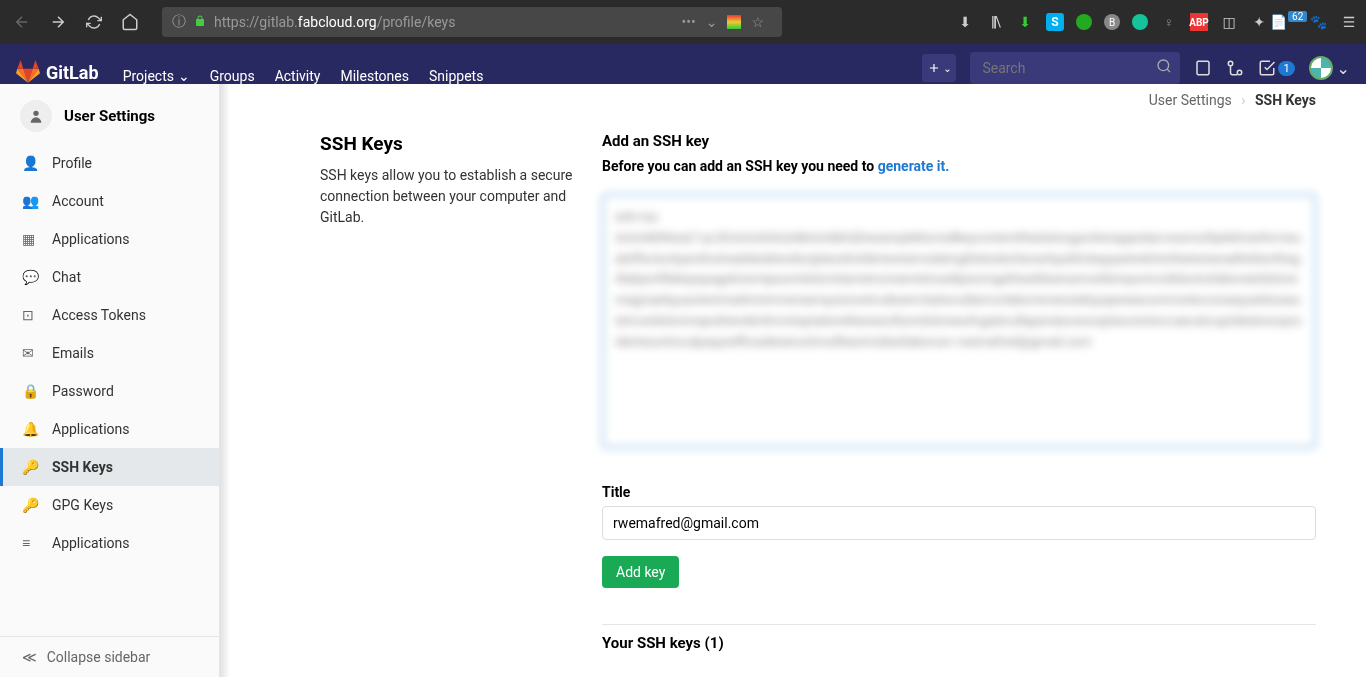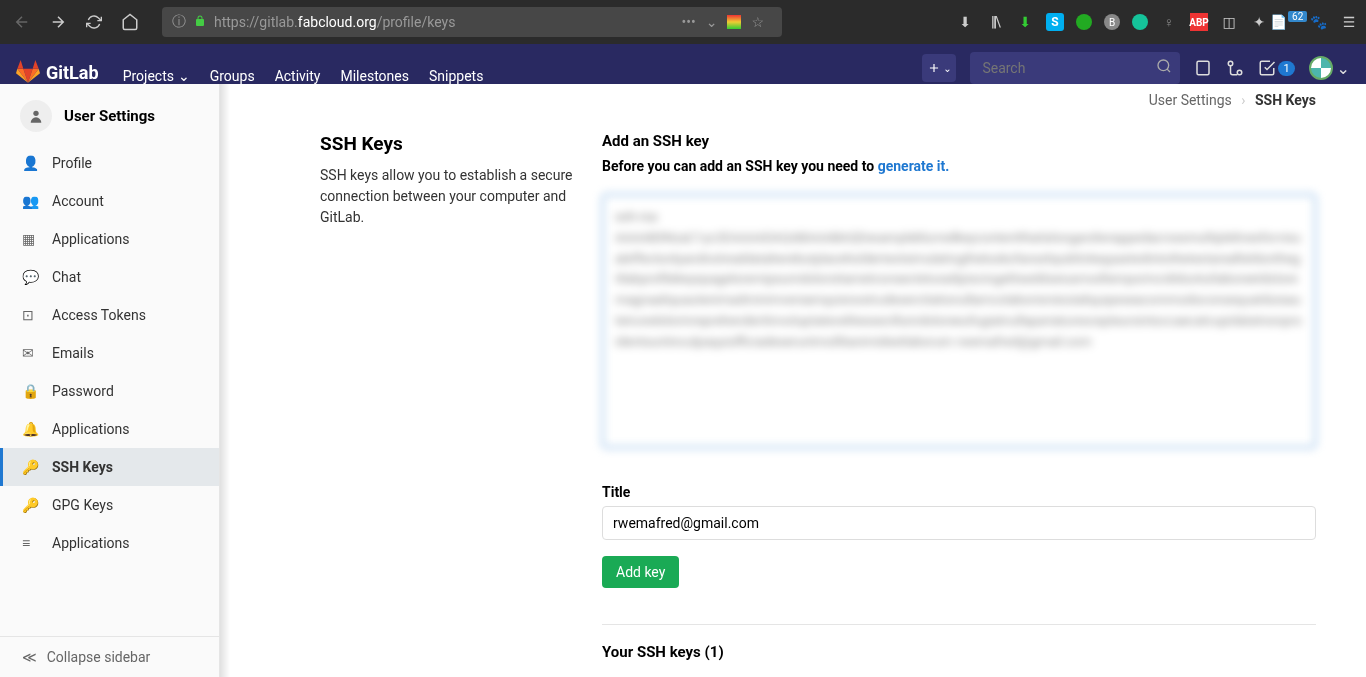--- a/index.html
+++ b/index.html
@@ -54,21 +54,21 @@
 .right-col { flex: 1; }
 .section-title { font-size: 19px; font-weight: bold; margin-bottom: 10px; }
 .section-desc { font-size: 14px; color: #333; line-height: 1.5; }
 .sub-title { font-size: 15px; font-weight: bold; margin-bottom: 8px; }
 .hint { font-size: 14px; margin-bottom: 20px; font-weight: bold; }
 .hint a { color: #1f78d1; text-decoration: none; }
 .key-textarea { width: 100%; height: 254px; border: 1px solid #1f78d1; border-radius: 4px; padding: 12px; font-size: 13px; color: #888; filter: blur(4px); resize: none; font-family: inherit; line-height: 1.6; }
 .field-label { font-size: 14px; font-weight: bold; margin: 32px 0 6px; }
 .title-input { width: 100%; height: 34px; border: 1px solid #ddd; border-radius: 4px; padding: 0 10px; font-size: 14px; }
 .add-btn { background: #1aaa55; color: #fff; border: none; padding: 8px 14px; border-radius: 4px; font-size: 14px; margin-top: 16px; cursor: pointer; }
-.your-keys { font-size: 15px; font-weight: bold; margin-top: 36px; border-top: 1px solid #e5e5e5; padding-top: 18px; }
+.your-keys { font-size: 15px; font-weight: bold; margin-top: 36px; border-top: 1px solid #e5e5e5; padding-top: 9px; }
 .sep { color: #ccc; margin: 0 6px; }
 </style>
 </head>
 <body>
 
 <div class="browser-chrome">
   <div class="nav-btn disabled">
     <svg width="18" height="18" viewBox="0 0 24 24" fill="none" stroke="currentColor" stroke-width="2">
         <path d="M19 12H5M12 19l-7-7 7-7"></path>
       </svg>

